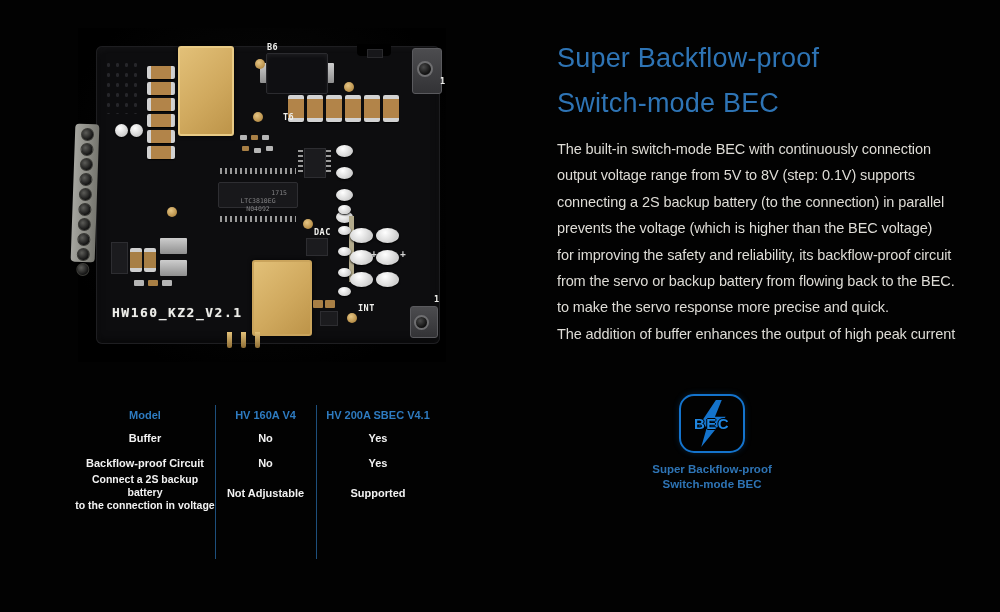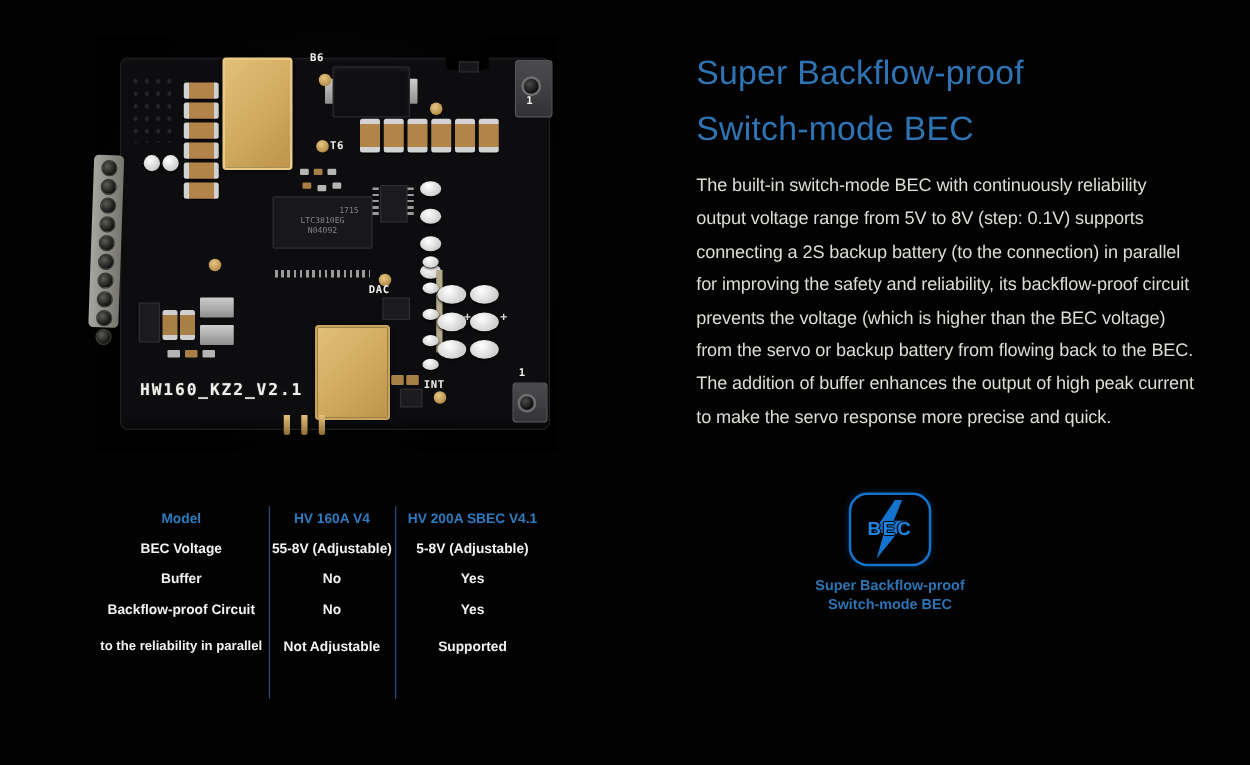--- a/index.html
+++ b/index.html
@@ -26,21 +26,21 @@
   .goldpad{background:linear-gradient(135deg,#e2c078 0%,#d0a95e 55%,#bd9449 100%);border:2px solid #e8ca85;border-radius:3px;box-shadow:0 0 4px rgba(0,0,0,.8);}
   .capv{width:28px;height:13px;border-radius:2px;
         background:linear-gradient(90deg,#d2d2d2 0 4px,#b28449 4px 24px,#d2d2d2 24px);box-shadow:0 1px 1px #000;}
   .caph{width:16px;height:27px;border-radius:2px;
         background:linear-gradient(180deg,#d2d2d2 0 4px,#b28449 4px 23px,#d2d2d2 23px);box-shadow:0 1px 1px #000;}
   .caph2{width:12px;height:24px;border-radius:2px;
         background:linear-gradient(180deg,#cfcfcf 0 4px,#a87f45 4px 20px,#cfcfcf 20px);}
   .diode{background:#0f0f12;border:1px solid #2b2b2f;border-radius:2px;box-shadow:inset 0 2px 4px rgba(255,255,255,.06);}
   .term{background:linear-gradient(180deg,#cdcdcd,#8f8f8f);border-radius:1px;}
   .gdot{border-radius:50%;background:radial-gradient(circle at 40% 35%, #e6c685 0%, #b78e48 70%);}
-  .lbl{color:#efefec;font:bold 8.5px "DejaVu Sans Mono",monospace;letter-spacing:.5px;}
+  .lbl{color:#efefec;font:bold 8.5px "DejaVu Sans Mono",monospace;letter-spacing:.5px;margin-left:19px;}
   .ic{background:#18181b;border:1px solid #2e2e32;border-radius:2px;color:#828284;
       font:6.5px "DejaVu Sans Mono",monospace;line-height:8px;text-align:center;padding-top:6px;box-sizing:border-box;}
   .pins{height:6px;background:repeating-linear-gradient(90deg,#9a9a9a 0 2px,transparent 2px 5px);}
   .pins-v{width:5px;background:repeating-linear-gradient(180deg,#9a9a9a 0 2px,transparent 2px 5px);}
   .oval{border-radius:50%;background:radial-gradient(circle at 40% 30%, #ffffff 0%, #cfcfcf 70%);box-shadow:0 1px 2px #000;}
   .plusmark{color:#d5d5d5;font:bold 10px "Liberation Sans",sans-serif;}
   .goldpin{width:5px;height:16px;border-radius:0 0 2px 2px;background:linear-gradient(180deg,#e3c179,#8d6c34);}
   .smd{background:#b5b5b5;border-radius:1px;}
   .smdt{background:#a87f45;border-radius:1px;}
   .darkc{background:#1b1b1e;border:1px solid #2d2d31;}
@@ -131,21 +131,21 @@
     <div class="a gdot" style="left:225px;top:191px;width:10px;height:10px;"></div>
     <div class="a gdot" style="left:269px;top:285px;width:10px;height:10px;"></div>
     <div class="a gdot" style="left:89px;top:179px;width:10px;height:10px;"></div>
 
     <span class="a lbl" style="left:170px;top:14px;">B6</span>
     <span class="a lbl" style="left:186px;top:84px;">T6</span>
     <span class="a lbl" style="left:217px;top:199px;">DAC</span>
     <span class="a lbl" style="left:261px;top:275px;">INT</span>
 
     <div class="a pins" style="left:142px;top:140px;width:76px;"></div>
-    <div class="a ic" style="left:140px;top:129px;width:80px;height:42px;">
+    <div class="a ic" style="left:140px;top:154px;width:80px;height:26px;">
       <div style="text-align:right;padding-right:10px;">1715</div>
       <div>LTC3810EG</div>
       <div>N04092</div>
     </div>
     <div class="a pins" style="left:142px;top:188px;width:76px;"></div>
 
     <div class="a pins-v" style="left:220px;top:122px;height:24px;"></div>
     <div class="a darkc" style="left:226px;top:120px;width:20px;height:28px;"></div>
     <div class="a pins-v" style="left:248px;top:122px;height:24px;"></div>
 
@@ -197,57 +197,53 @@
     <div class="a goldpin" style="left:163px;top:304px;"></div>
     <div class="a goldpin" style="left:177px;top:304px;"></div>
   </div>
 
   <div class="a heading">
     <div class="h-line">Super Backflow-proof</div>
     <div class="h-line">Switch-mode BEC</div>
   </div>
 
   <div class="a para">
-    <div>The built-in switch-mode BEC with continuously reliability</div>
+    <div>The built-in switch-mode BEC with continuously connection</div>
     <div>output voltage range from 5V to 8V (step: 0.1V) supports</div>
     <div>connecting a 2S backup battery (to the connection) in parallel</div>
+    <div>prevents the voltage (which is higher than the BEC voltage)</div>
     <div>for improving the safety and reliability, its backflow-proof circuit</div>
-    <div>prevents the voltage (which is higher than the BEC voltage)</div>
     <div>from the servo or backup battery from flowing back to the BEC.</div>
+    <div>to make the servo response more precise and quick.</div>
     <div>The addition of buffer enhances the output of high peak current</div>
-    <div>to make the servo response more precise and quick.</div>
   </div>
 
   <div class="a spec">
     <div class="vline" style="left:140px;"></div>
     <div class="vline" style="left:241px;"></div>
 
     <div class="row hdr" style="height:22px;">
       <div class="cell c0">Model</div>
       <div class="cell c1">HV 160A V4</div>
       <div class="cell c2">HV 200A SBEC V4.1</div>
     </div>
-    <div class="row" style="height:25px;">
-      <div class="cell c0">BEC Voltage</div>
-      <div class="cell c1">55-8V (Adjustable)</div>
-      <div class="cell c2">5-8V (Adjustable)</div>
-    </div>
     <div class="row" style="height:24px;">
       <div class="cell c0">Buffer</div>
       <div class="cell c1">No</div>
       <div class="cell c2">Yes</div>
     </div>
     <div class="row" style="height:25px;">
       <div class="cell c0">Backflow-proof Circuit</div>
       <div class="cell c1">No</div>
       <div class="cell c2">Yes</div>
     </div>
     <div class="row" style="height:35px;">
       <div class="cell c0 two-line">
-        <div>to the reliability in parallel</div>
+        <div>Connect a 2S backup battery</div>
+        <div>to the connection in voltage</div>
       </div>
       <div class="cell c1">Not Adjustable</div>
       <div class="cell c2">Supported</div>
     </div>
   </div>
 
   <div class="a badge-block">
     <div class="badge-box">
       <svg width="36" height="47" viewBox="0 0 36 48">
         <polygon points="22,0 4,27 13,27 7,48 32,17 21,17 28,0" fill="#1473cc"></polygon>

